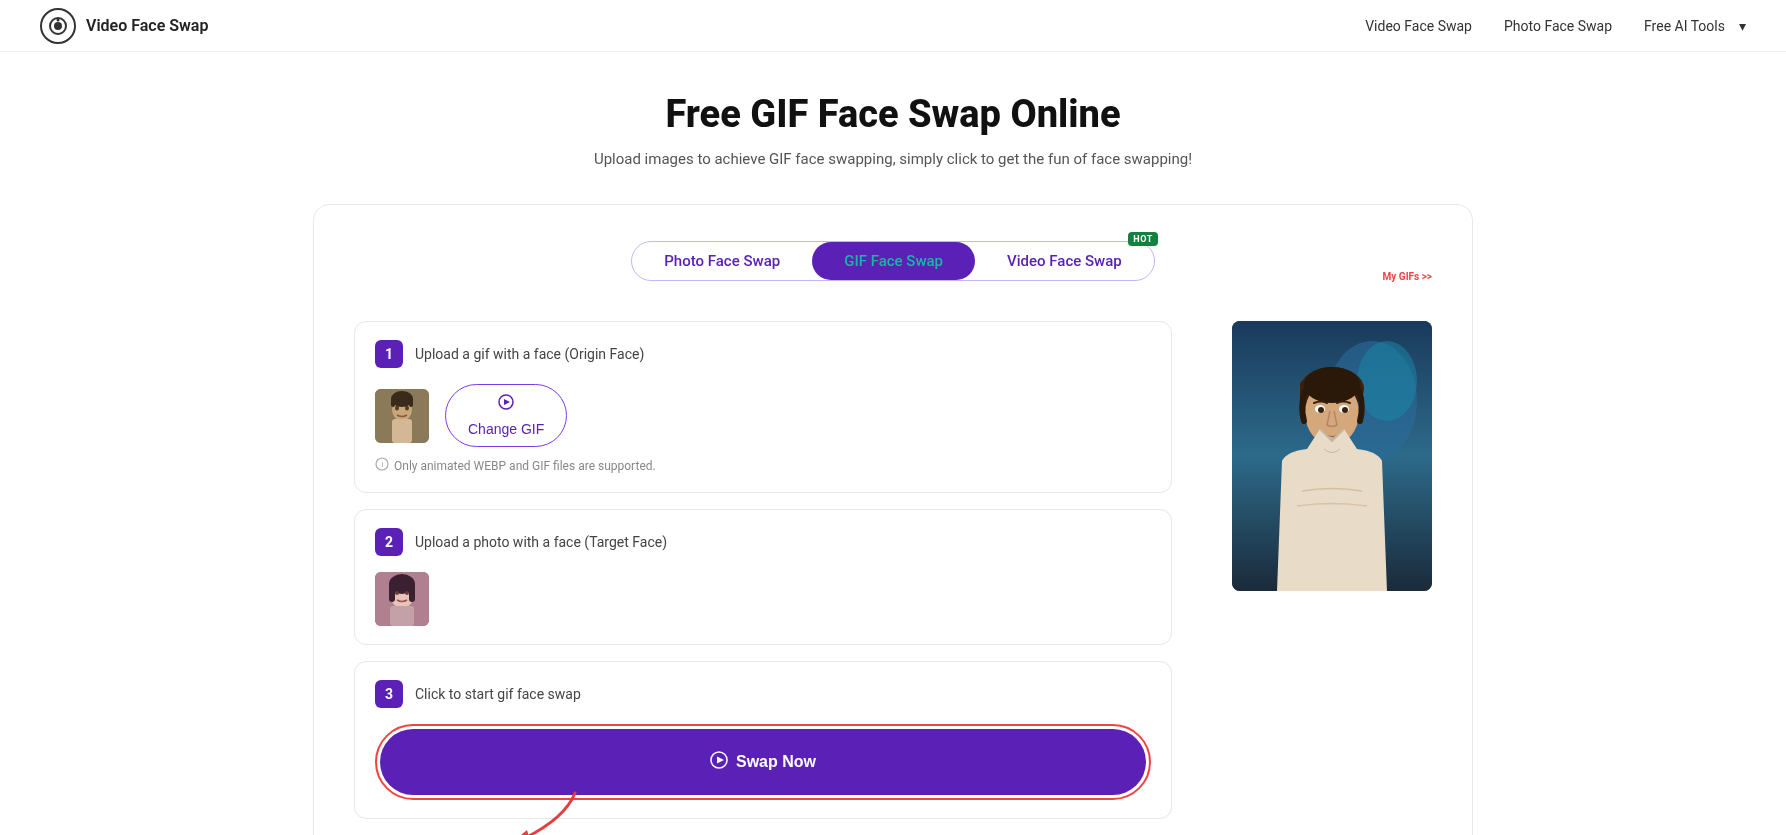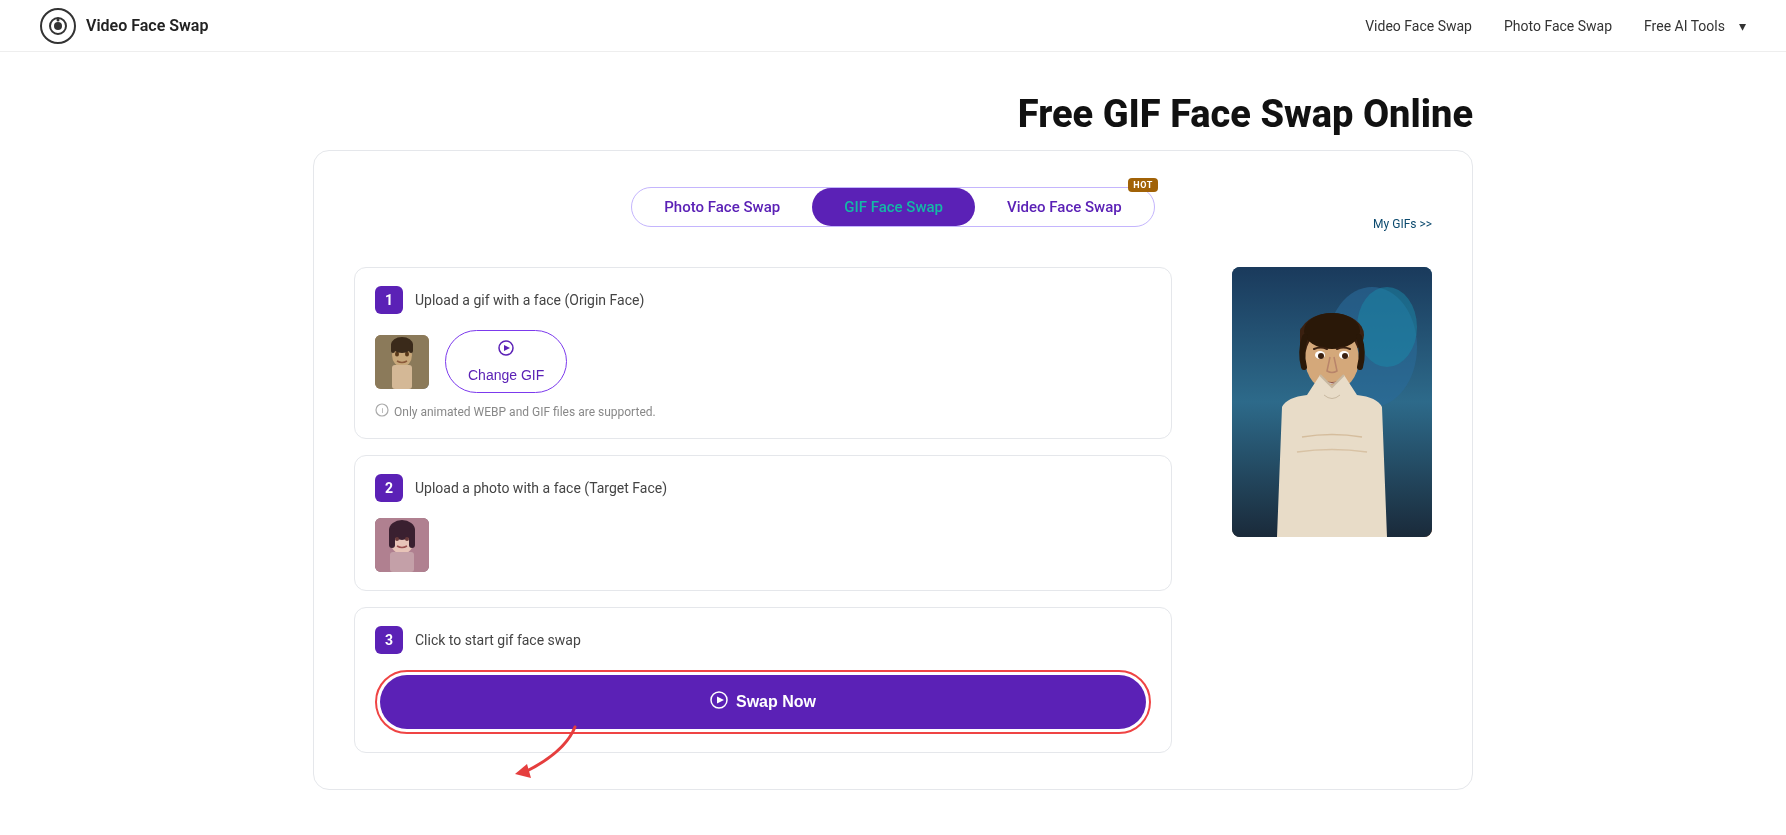--- a/index.html
+++ b/index.html
@@ -54,21 +54,21 @@
     }
 
     
     .main {
       max-width: 1200px;
       margin: 0 auto;
       padding: 40px 20px;
     }
 
     .page-title {
-      text-align: right;
+      text-align: center;
       font-size: 38px;
       font-weight: 800;
       color: #111;
       margin-bottom: 14px;
     }
     .page-subtitle {
       text-align: center;
       font-size: 15px;
       color: #555;
       margin-bottom: 36px;
@@ -111,21 +111,21 @@
       background: #5b21b6;
       color: #14b8a6;
     }
     .tab-item:not(.active) {
       color: #5b21b6;
     }
     .hot-badge {
       position: absolute;
       top: -10px;
       right: -4px;
-      background: #a16207;
+      background: #15803d;
       color: #fff;
       font-size: 9px;
       font-weight: 700;
       padding: 2px 5px;
       border-radius: 4px;
       letter-spacing: 0.5px;
     }
 
     
     .content-area {
@@ -225,21 +225,21 @@
     }
     .swap-btn-border {
       border: 2px solid #ef4444;
       border-radius: 50px;
       padding: 3px;
       display: inline-block;
       width: 100%;
     }
     .swap-btn {
       width: 100%;
-      padding: 16px 20px;
+      padding: 22px 20px;
       background: #5b21b6;
       color: #fff;
       border: none;
       border-radius: 50px;
       font-size: 16px;
       font-weight: 600;
       cursor: pointer;
       display: flex;
       align-items: center;
       justify-content: center;
@@ -249,23 +249,23 @@
     
     .preview-area {
       width: 200px;
       flex-shrink: 0;
       position: relative;
     }
     .my-gifs-link {
       position: absolute;
       top: -50px;
       right: 0;
-      color: #0c4a6e;
-      font-size: 12px;
-      font-weight: 400;
+      color: #ef4444;
+      font-size: 10px;
+      font-weight: 700;
       text-decoration: none;
       white-space: nowrap;
     }
     .preview-image {
       width: 200px;
       height: 270px;
       border-radius: 8px;
       background: linear-gradient(160deg, #1a3a5c 0%, #2d6a8a 30%, #1a2a3a 70%, #8b4513 100%);
       position: relative;
       overflow: hidden;
@@ -296,20 +296,21 @@
       <span class="nav-with-arrow">
         <span>Free AI Tools</span>
         <span>▾</span>
       </span>
     </a>
   </nav>
 </header>
 
 <main class="main">
   <h1 class="page-title">Free GIF Face Swap Online</h1>
+  <p class="page-subtitle">Upload images to achieve GIF face swapping, simply click to get the fun of face swapping!</p>
 
   <div class="card">
 
     <div class="tab-bar">
       <div class="tab-group">
         <div class="tab-item">
           <span>Photo Face Swap</span>
         </div>
         <div class="tab-item active">
           <span>GIF Face Swap</span>

